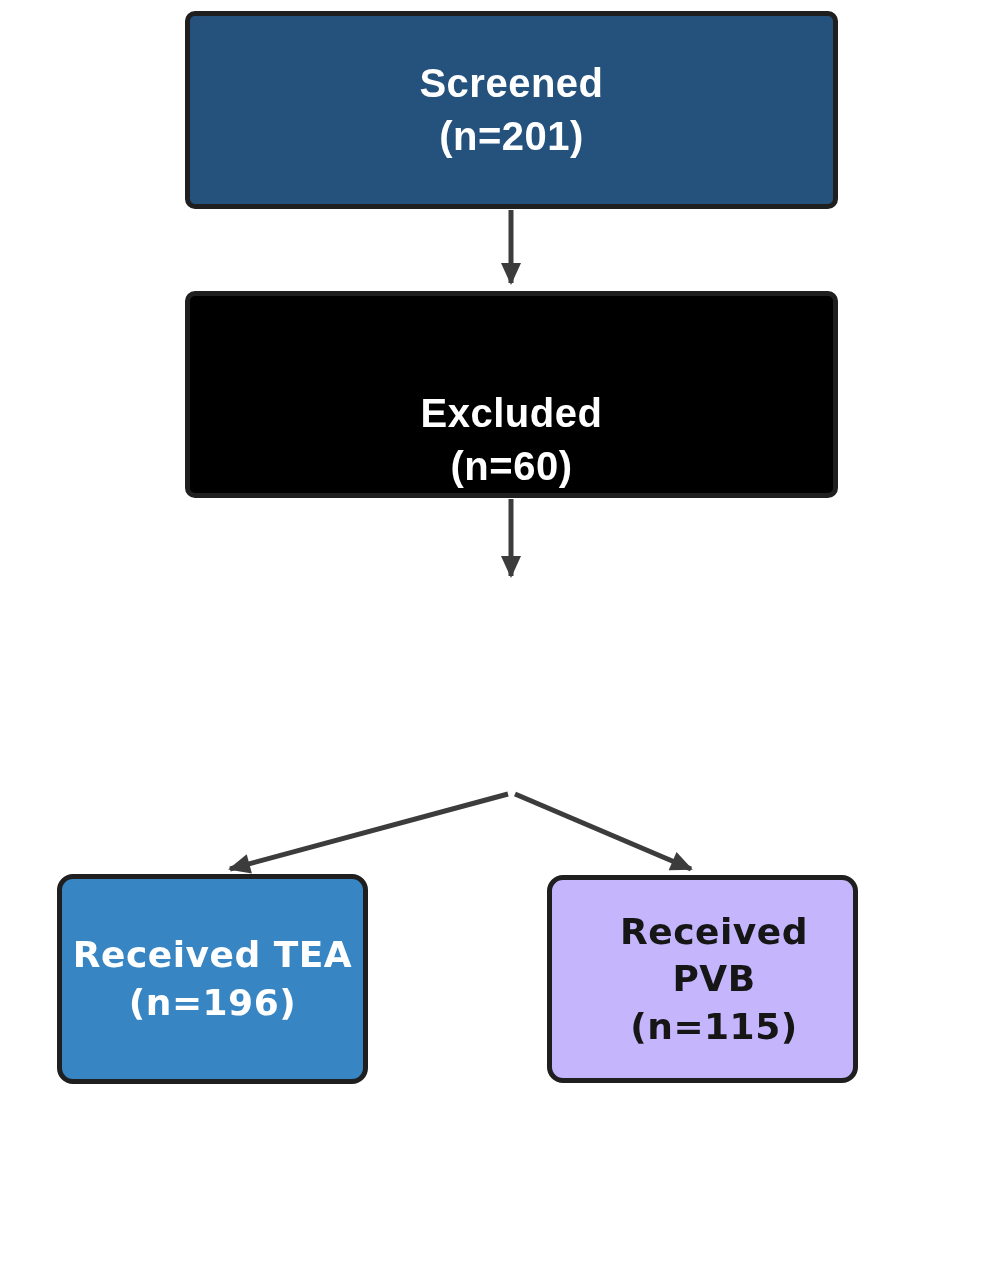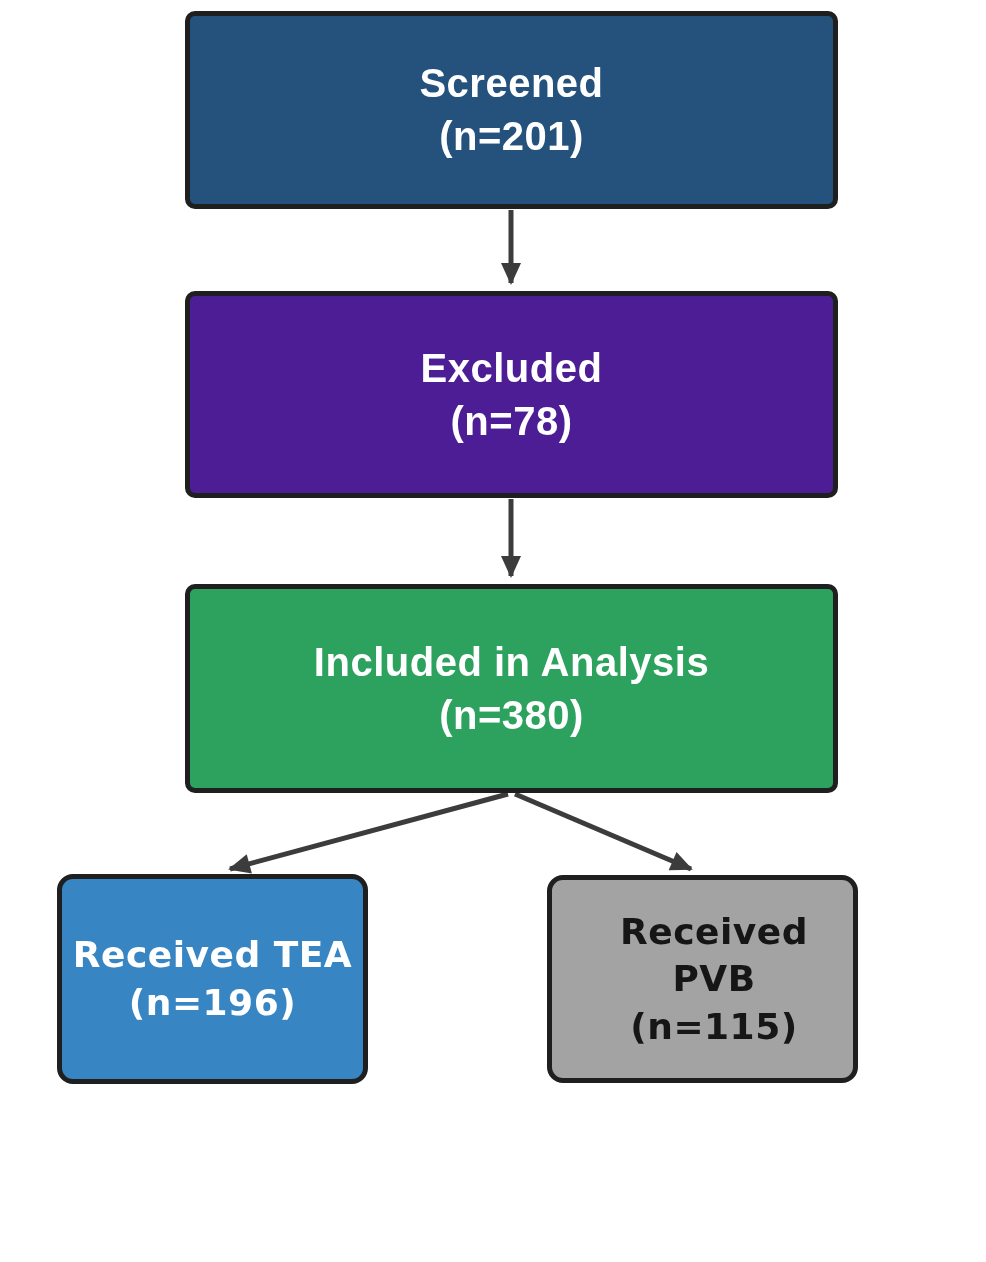--- a/index.html
+++ b/index.html
@@ -67,33 +67,29 @@
     <line x1="511" y1="499" x2="511" y2="576" stroke="#3C3C3C" stroke-width="5" marker-end="url(#arrowhead)"></line>
     <line x1="508" y1="794" x2="230" y2="869" stroke="#3C3C3C" stroke-width="5" marker-end="url(#arrowhead)"></line>
     <line x1="515" y1="794" x2="691" y2="869" stroke="#3C3C3C" stroke-width="5" marker-end="url(#arrowhead)"></line>
   </svg>
 
   <div class="node node-screened font-narrow" style="background: rgb(36, 82, 125); color: rgb(255, 255, 255);">
     <div>Screened</div>
     <div>(n=201)</div>
   </div>
 
-  <div class="node node-excluded font-narrow" style="background: #4c1d95; color: rgb(255, 255, 255);">
+  <div class="node node-excluded font-narrow" style="background: #000000; color: rgb(255, 255, 255); justify-content: flex-end;">
     <div>Excluded</div>
-    <div>(n=78)</div>
+    <div>(n=60)</div>
   </div>
 
-  <div class="node node-included font-narrow" style="background: rgb(44, 162, 94); color: rgb(255, 255, 255);">
-    <div>Included in Analysis</div>
-    <div>(n=380)</div>
-  </div>
 
   <div class="node node-tea font-wide" style="background: rgb(55, 134, 195); color: rgb(255, 255, 255);">
     <div>Received TEA</div>
     <div>(n=196)</div>
   </div>
 
-  <div class="node node-pvb font-wide" style="background: #a3a3a3; color: rgb(22, 22, 22); padding-left: 23px;">
+  <div class="node node-pvb font-wide" style="background: #c4b5fd; color: rgb(22, 22, 22); padding-left: 23px;">
     <div>Received PVB</div>
     <div>(n=115)</div>
   </div>
 
 </div>
 
 </body></html>

